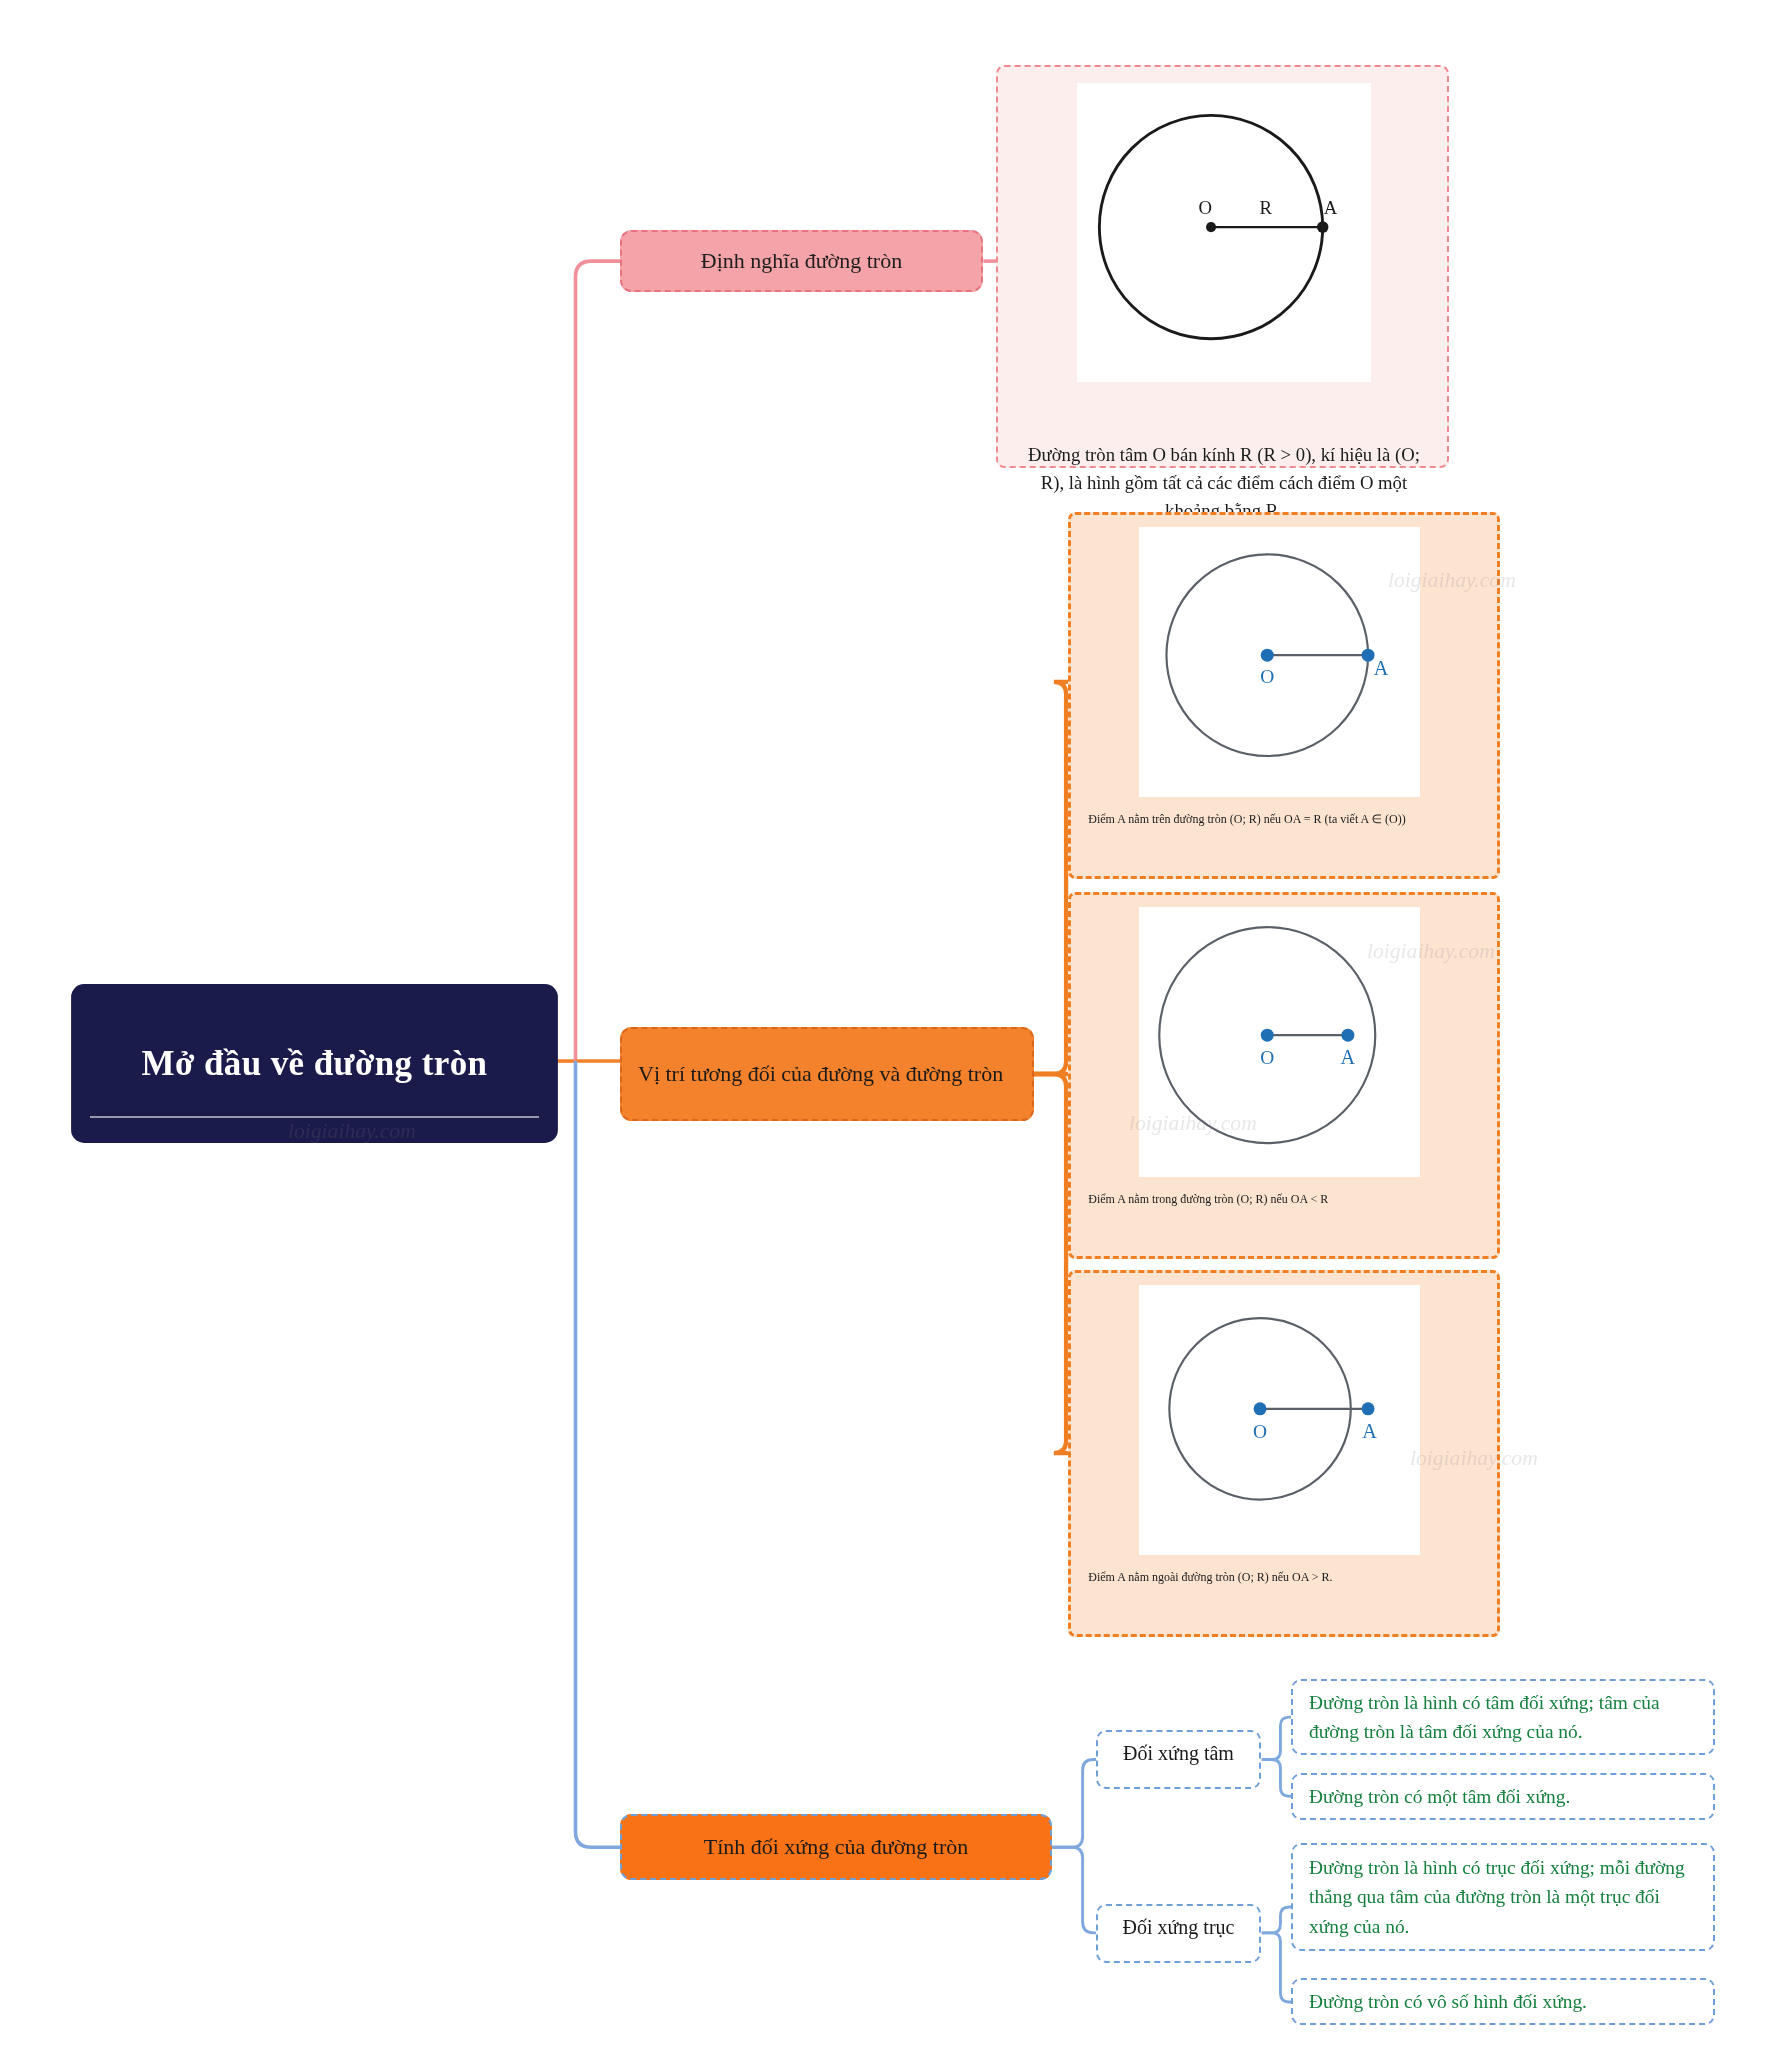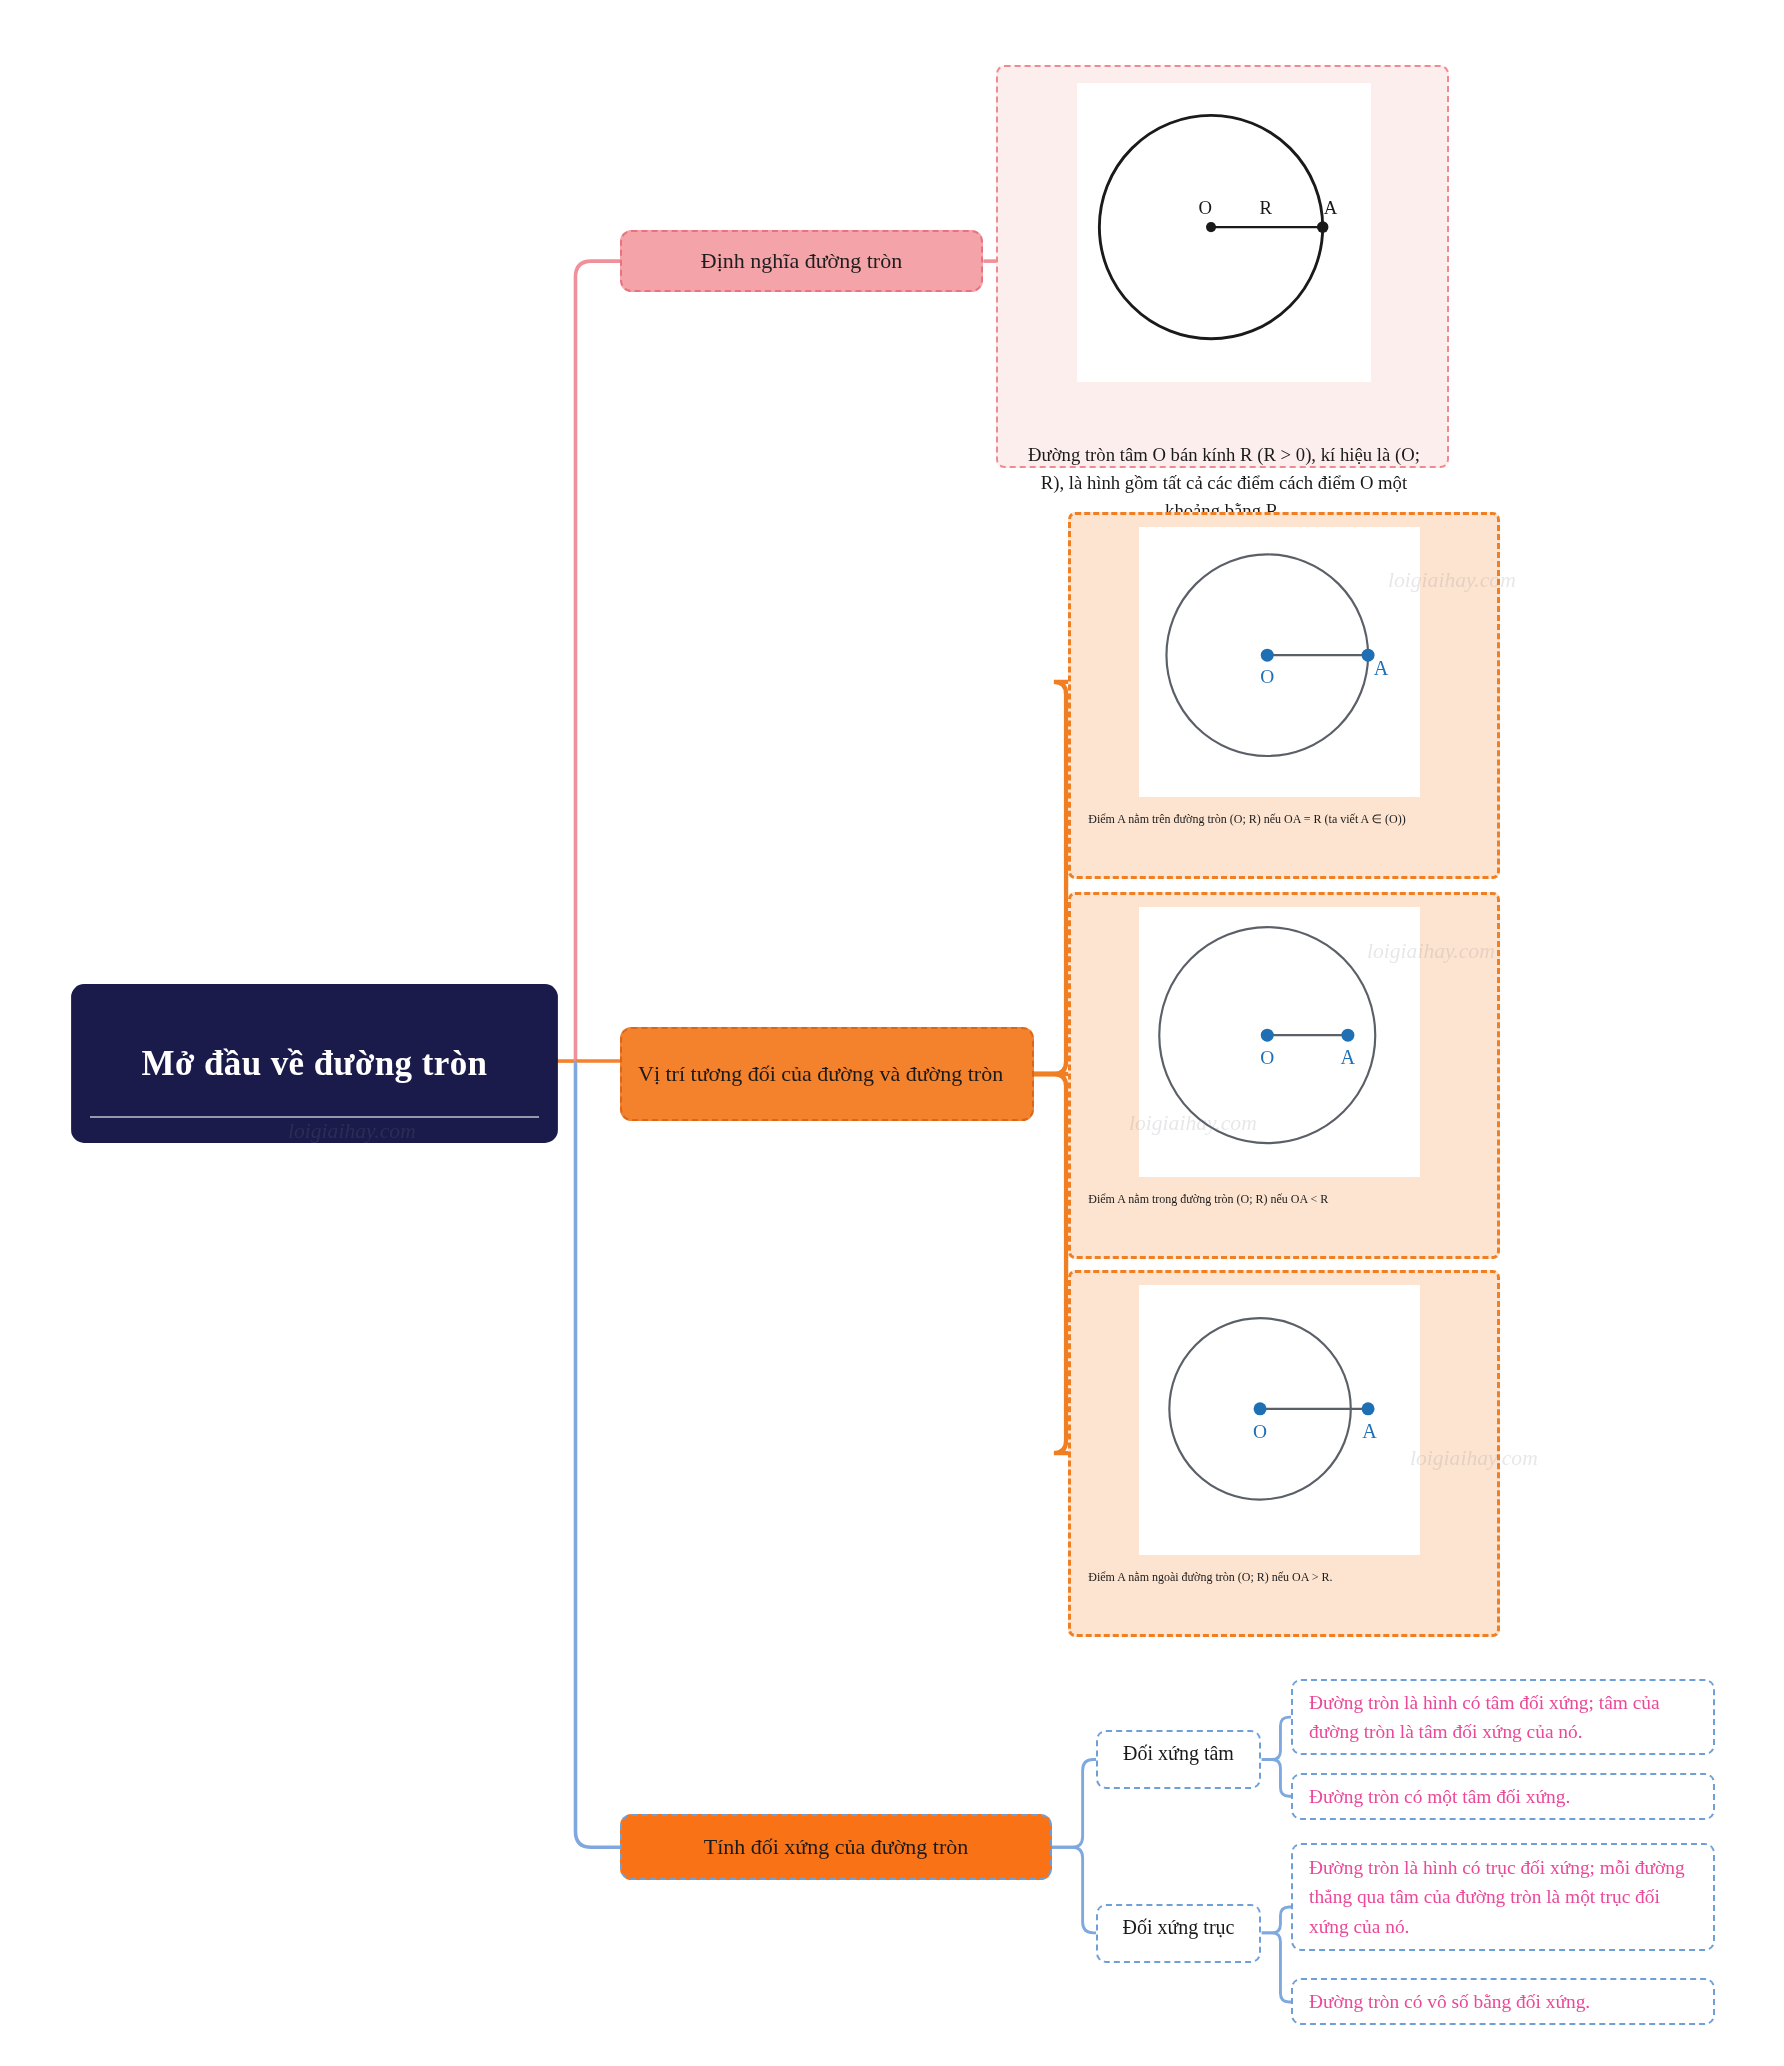--- a/index.html
+++ b/index.html
@@ -66,21 +66,21 @@
   
   .sub{
     position:absolute;box-sizing:border-box;display:flex;align-items:flex-start;justify-content:center;
     background:#ffffff;border:2.2px dashed #6f9fd8;border-radius:10px;color:#1a1a1a;
     font-size:20px;line-height:1.45;text-align:center;padding:7.2px 11.5px;
   }
   .sub-tam{left:1096px;top:1730px;width:165px;height:59px;}
   .sub-truc{left:1096px;top:1904px;width:165px;height:59px;}
   .leaf{
     position:absolute;box-sizing:border-box;display:flex;align-items:center;
-    background:#ffffff;border:2.2px dashed #6f9fd8;border-radius:10px;color:#ec4899;
+    background:#ffffff;border:2.2px dashed #6f9fd8;border-radius:10px;color:#15803d;
     font-size:19.4px;line-height:1.5;padding:8.6px 16px;text-align:left;
   }
   .leaf1{left:1291px;top:1679px;width:424px;height:76px;}
   .leaf2{left:1291px;top:1773px;width:424px;height:47px;}
   .leaf3{left:1291px;top:1843px;width:424px;height:108px;}
   .leaf4{left:1291px;top:1978px;width:424px;height:47px;}
 
   .wm{
     position:absolute;color:rgba(120,120,140,.18);font-size:21.6px;font-style:italic;
     pointer-events:none;user-select:none;
@@ -200,21 +200,21 @@
   <div class="leaf leaf1">
     <span>Đường tròn là hình có tâm đối xứng; tâm của đường tròn là tâm đối xứng của nó.</span>
   </div>
   <div class="leaf leaf2">
     <span>Đường tròn có một tâm đối xứng.</span>
   </div>
   <div class="leaf leaf3">
     <span>Đường tròn là hình có trục đối xứng; mỗi đường thẳng qua tâm của đường tròn là một trục đối xứng của nó.</span>
   </div>
   <div class="leaf leaf4">
-    <span>Đường tròn có vô số bằng đối xứng.</span>
+    <span>Đường tròn có vô số hình đối xứng.</span>
   </div>
 
   <div class="wm" style="left:288px;top:1119px;">loigiaihay.com</div>
   <div class="wm" style="left:1388px;top:568px;">loigiaihay.com</div>
   <div class="wm" style="left:1367px;top:939px;">loigiaihay.com</div>
   <div class="wm" style="left:1129px;top:1111px;">loigiaihay.com</div>
   <div class="wm" style="left:1410px;top:1446px;">loigiaihay.com</div>
 
 </div>
 

